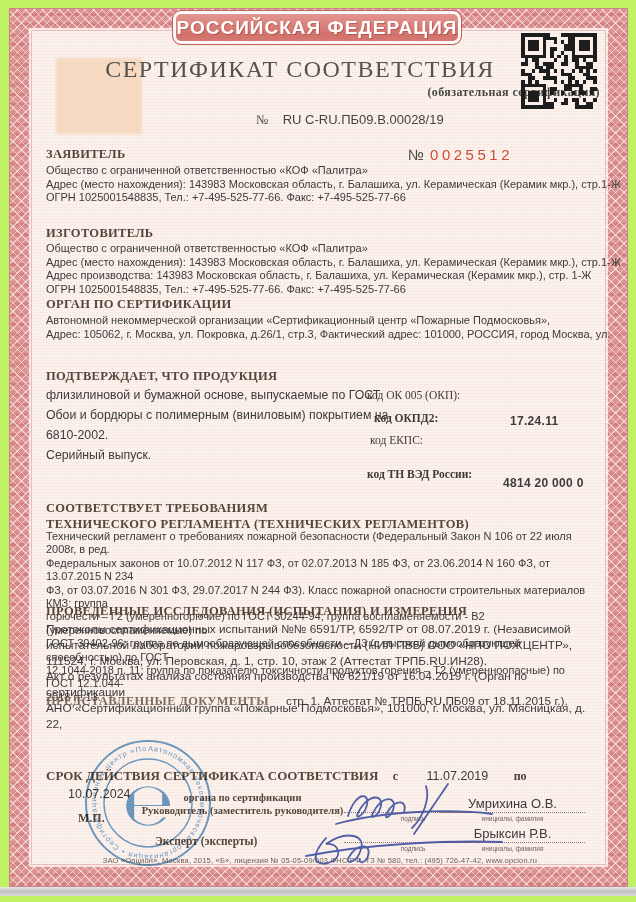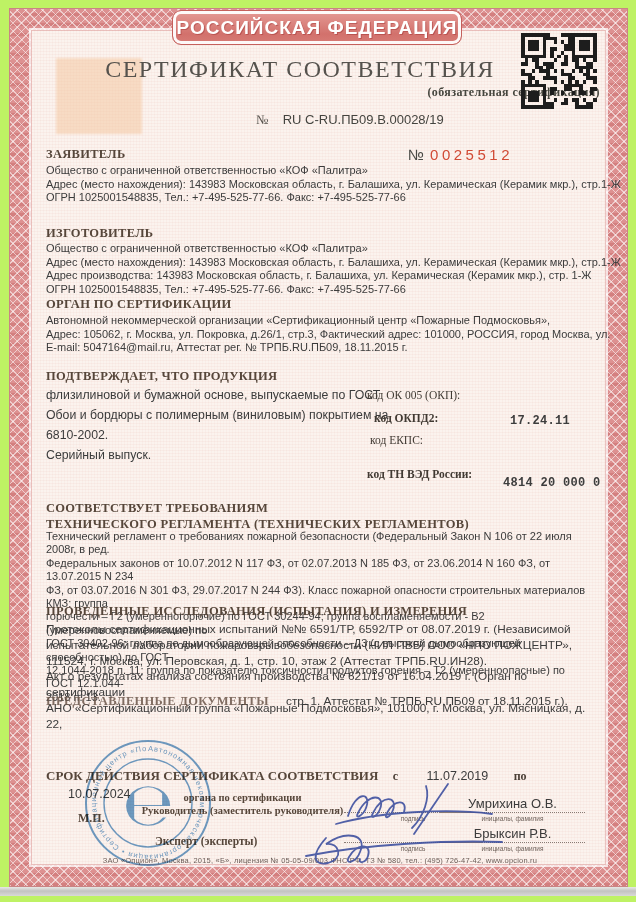--- a/index.html
+++ b/index.html
@@ -40,21 +40,21 @@
   .certnum .nosign{font-family:"Liberation Serif",serif;margin-right:14px;color:#55504a;}
   .sechead{position:absolute;left:46px;font-family:"Liberation Serif",serif;font-weight:700;
         font-size:12.5px;color:#56463a;letter-spacing:.3px;z-index:2;}
   .body{position:absolute;left:46px;width:548px;font-size:11px;line-height:13.6px;color:#3b3b3b;}
   .body div{white-space:nowrap;}
   .blanknum{position:absolute;left:408px;top:146px;font-family:Liberation Sans, sans-serif;font-size:15px;}
   .blanknum .nosign{color:#4a4a46;margin-right:6px;}
   .blanknum .digits{color:#d14a35;letter-spacing:3.5px;}
   .product{position:absolute;left:46px;top:385px;width:350px;font-size:12.3px;line-height:20px;color:#3b3b3b;}
   .coderow{position:absolute;font-family:"Liberation Serif",serif;font-size:11.5px;color:#413a33;}
-  .coderow .cval{position:absolute;left:136px;top:2px;font-family:Liberation Mono, monospace;
+  .coderow .cval{position:absolute;left:136px;top:2px;font-family:Liberation Sans, sans-serif;
         font-size:12px;color:#3d3d3d;white-space:nowrap;letter-spacing:.3px;}
   .reg{position:absolute;left:46px;top:530px;width:548px;font-size:11px;line-height:13.4px;color:#3b3b3b;}
   .tests{position:absolute;left:46px;top:622px;width:548px;font-size:11.8px;line-height:15.8px;color:#3b3b3b;}
   .docsrow{position:absolute;left:46px;top:694px;width:548px;font-size:11.8px;color:#3b3b3b;}
   .docsrow .dochead{font-family:"Liberation Serif",serif;font-weight:700;font-size:12.5px;
         color:#6b564a;letter-spacing:.3px;margin-right:14px;opacity:.85;}
   .validity{position:absolute;left:46px;top:766px;width:548px;z-index:1;}
   .validity .vh{font-family:"Liberation Serif",serif;font-weight:700;font-size:13px;color:#56463a;}
   .validity .vlabel{font-family:"Liberation Serif",serif;font-weight:700;font-size:12px;color:#4a3f36;}
   .validity .vdate{font-size:12.5px;color:#3b3b3b;}
@@ -338,21 +338,20 @@
     <div>Общество с ограниченной ответственностью «КОФ «Палитра»</div>
     <div>Адрес (место нахождения): 143983 Московская область, г. Балашиха, ул. Керамическая (Керамик мкр.), стр.1-Ж</div>
     <div>Адрес производства: 143983 Московская область, г. Балашиха, ул. Керамическая (Керамик мкр.), стр. 1-Ж</div>
     <div>ОГРН 1025001548835, Тел.: +7-495-525-77-66. Факс: +7-495-525-77-66</div>
   </div>
 
   <div class="sechead" style="top:297px">ОРГАН ПО СЕРТИФИКАЦИИ</div>
   <div class="body" style="top:314px">
     <div>Автономной некоммерческой организации «Сертификационный центр «Пожарные Подмосковья»,</div>
     <div>Адрес: 105062, г. Москва, ул. Покровка, д.26/1, стр.3, Фактический адрес: 101000, РОССИЯ, город Москва, ул.</div>
-    <div>E-mail: 5047164@mail.ru, Аттестат рег. № ТРПБ.RU.ПБ09, 18.11.2015 г.</div>
   </div>
 
   <div class="sechead" style="top:369px">ПОДТВЕРЖДАЕТ, ЧТО ПРОДУКЦИЯ</div>
   <div class="product">
     <div>флизилиновой и бумажной основе, выпускаемые по ГОСТ</div>
     <div>Обои и бордюры с полимерным (виниловым) покрытием на</div>
     <div>6810-2002.</div>
     <div>Серийный выпуск.</div>
   </div>
   <div class="coderow" style="left:367px;top:389px">

